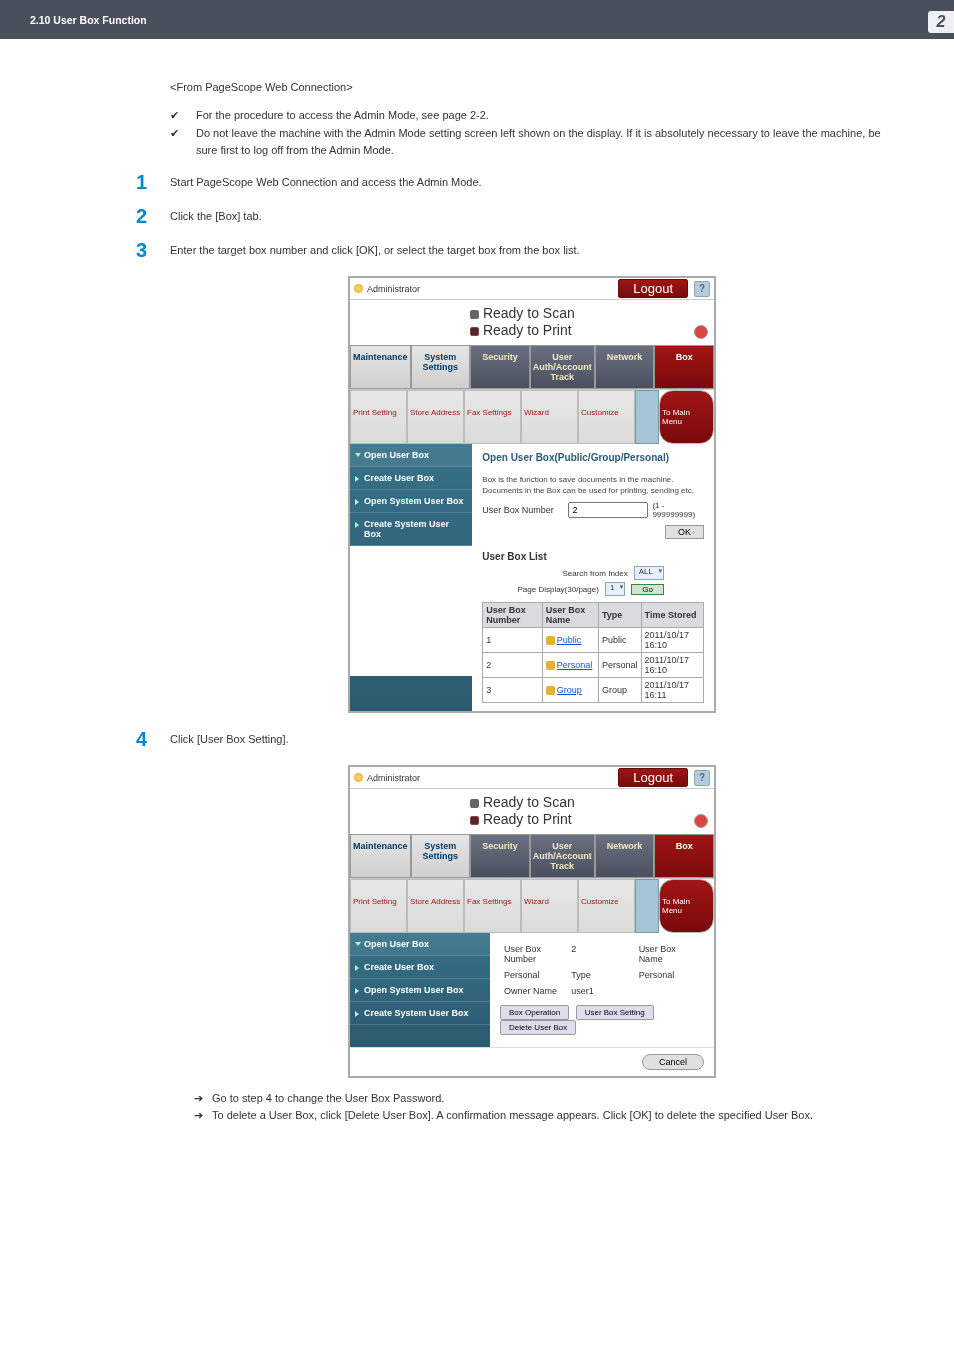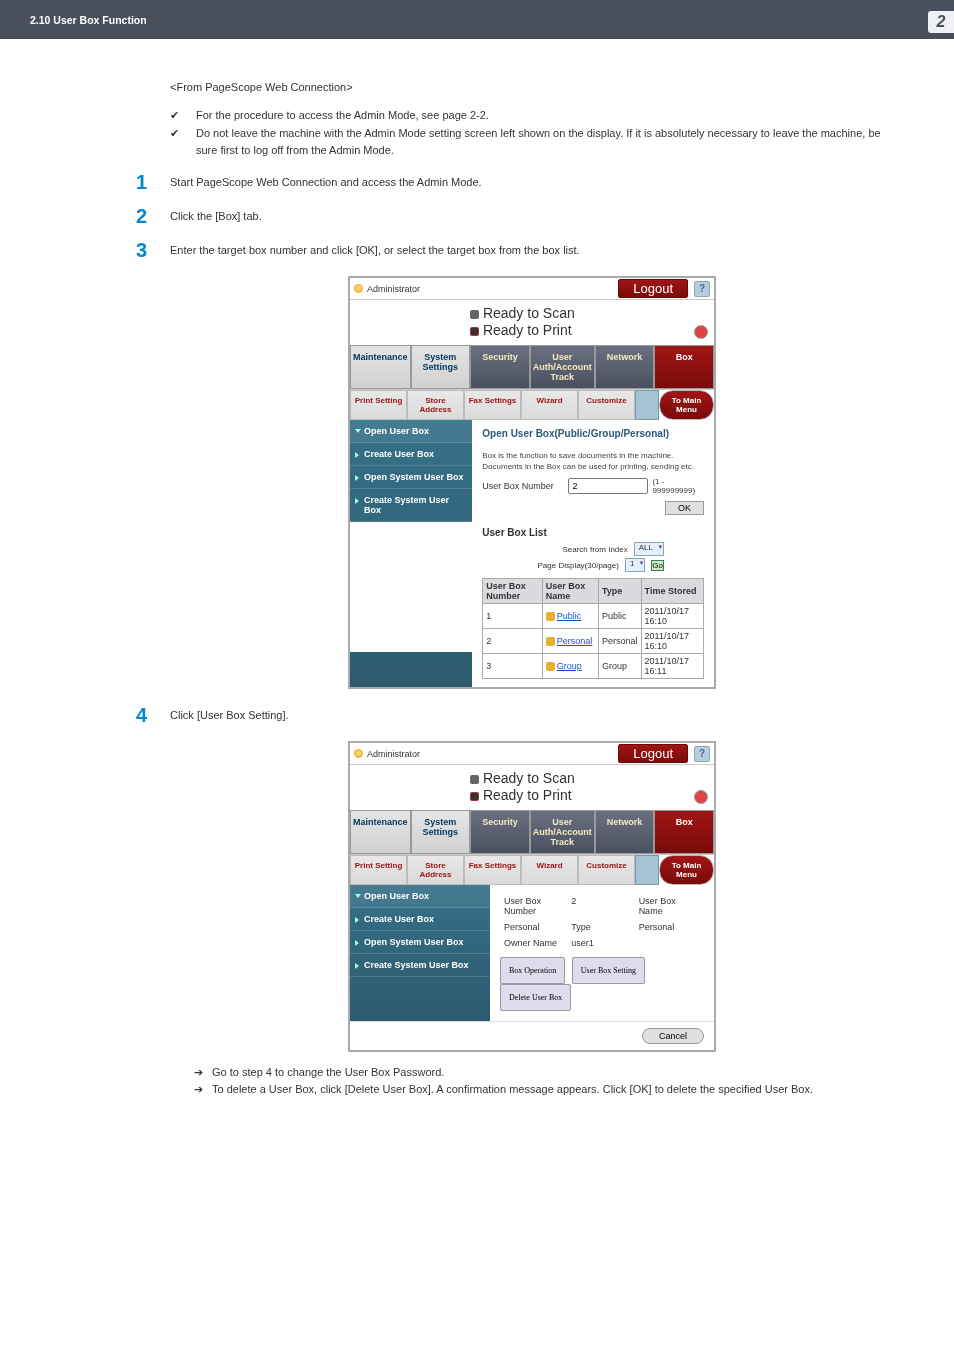--- a/index.html
+++ b/index.html
@@ -27,21 +27,21 @@
   .ready-row { padding: 4px 6px 6px 120px; position: relative; }
   .ready-row .line { font-size: 14px; margin: 1px 0; }
   .refresh-icon { position: absolute; right: 6px; bottom: 6px; width: 14px; height: 14px; background: #d44; border-radius: 7px; border: 1px solid #999; }
 
   .main-tabs { display: flex; background: #fff; }
   .main-tabs .tab { flex: 1; text-align: center; padding: 6px 2px; font-size: 9px; font-weight: bold; color: #003a66; background: linear-gradient(#e5e5e5, #d0d0d0); border: 1px solid #999; cursor: pointer; }
   .main-tabs .tab.dark { background: linear-gradient(#6a7080, #4a5060); color: #f5e9c0; }
   .main-tabs .tab.active-red { background: linear-gradient(#a01515, #7a0a0a); color: #fff; }
 
   .sub-tabs { display: flex; background: #fff; border-top: 1px solid #ccc; }
-  .sub-tabs .stab { flex: 1; text-align: center; padding: 5px 2px; font-size: 8px; color: #a01515; font-weight: bold; background: linear-gradient(#e8e8e8, #dadada); border: 1px solid #bbb; cursor: pointer; }
+  .sub-tabs .stab { flex: 1; text-align: left; padding: 17px 2px; font-size: 8px; color: #a01515; font-weight: normal; background: linear-gradient(#e8e8e8, #dadada); border: 1px solid #bbb; cursor: pointer; }
   .sub-tabs .stab.to-main { background: linear-gradient(#a01515, #7a0a0a); color: #fff; max-width: 55px; border-radius: 14px; }
   .sub-tabs .stab.grid-icon { max-width: 24px; background: #a5c5d5; border: 1px solid #7a9aa5; }
 
   .fig-body { display: flex; }
   .side-menu { width: 140px; background: linear-gradient(to bottom, #367088, #2d5a6e); padding: 0; }
   .side-menu .mitem { color: #fff; font-size: 9px; font-weight: bold; padding: 6px 6px 6px 14px; border-bottom: 1px solid rgba(255,255,255,0.15); position: relative; cursor: pointer; }
   .side-menu .mitem.expanded { background: rgba(255,255,255,0.08); }
   .side-menu .mitem::before { content: ""; position: absolute; left: 5px; top: 9px; width: 0; height: 0; border-top: 3px solid transparent; border-bottom: 3px solid transparent; border-left: 4px solid #9fd; }
   .side-menu .mitem.expanded::before { border-left: 3px solid transparent; border-right: 3px solid transparent; border-top: 4px solid #9fd; border-bottom: none; }
   .side-menu .filler { height: 130px; }
@@ -54,33 +54,33 @@
   .form-row { display: flex; align-items: center; margin: 6px 0; }
   .form-row label { font-size: 9px; width: 95px; }
   .form-row input[type=text] { font-size: 9px; padding: 1px 2px; width: 80px; }
   .form-row .range { font-size: 8px; color: #333; margin-left: 4px; }
   .ok-btn { font-size: 9px; padding: 1px 12px; margin-left: auto; border: 1px solid #999; background: #e0e0e0; cursor: pointer; }
   .list-title { font-size: 10px; font-weight: bold; margin-top: 12px; margin-bottom: 4px; }
   .list-controls { font-size: 8px; text-align: center; }
   .list-controls .row { display: flex; justify-content: flex-end; align-items: center; gap: 6px; margin: 2px 40px 2px 0; }
   .mini-sel { border: 1px solid #8aa; background: #e5efff; padding: 0 10px 0 4px; font-size: 8px; height: 14px; position: relative; }
   .mini-sel::after { content: "▾"; position: absolute; right: 1px; top: 0; font-size: 7px; color: #557; }
-  .go-btn { font-size: 8px; padding: 0 0; border: 1px solid #384; background: #cfe5cf; cursor: pointer; }
+  .go-btn { font-size: 8px; padding: 0 10px; border: 1px solid #384; background: #cfe5cf; cursor: pointer; }
 
   table.ubox { width: 100%; border-collapse: collapse; margin-top: 6px; font-size: 9px; }
   table.ubox th { background: #dadbdf; border: 1px solid #aaa; padding: 2px 3px; font-weight: bold; text-align: left; }
   table.ubox td { border: 1px solid #aaa; padding: 2px 3px; }
   table.ubox td a { color: #1155cc; text-decoration: underline; }
   .lock-icon { width: 9px; height: 9px; display: inline-block; background: #e5b030; border-radius: 2px; margin-right: 2px; vertical-align: middle; }
 
   .detail-rows { display: flex; flex-wrap: wrap; font-size: 9px; padding: 0; }
   .detail-rows .dl { width: 33%; padding: 3px 4px; }
   .detail-rows .dl.lab { color: #333; }
   .op-buttons { margin: 6px 0 2px 0; }
-  .op-buttons .opb { font-size: 8px; padding: 8px 8px; border: 1px solid #999; background: #dde; margin-right: 4px; cursor: pointer; border-radius: 2px; font-family: Liberation Serif, serif; }
+  .op-buttons .opb { font-size: 8px; padding: 2px 8px; border: 1px solid #999; background: #dde; margin-right: 4px; cursor: pointer; border-radius: 2px; }
   .cancel-row { text-align: right; padding: 6px 10px; border-top: 1px solid #ddd; }
   .cancel-btn { font-size: 9px; padding: 2px 16px; border: 1px solid #999; background: #e0e0e0; cursor: pointer; border-radius: 8px; }
 
   .sub-bullets { margin-left: 24px; margin-top: -6px; margin-bottom: 14px; }
   .sub-bullets .b { display: flex; font-size: 11px; line-height: 1.5; }
   .sub-bullets .b .arrow { width: 18px; flex-shrink: 0; }
 
   .footer { border-top: 1px solid #aaa; margin-top: 300px; padding: 4px 60px 0 30px; display: flex; font-size: 10px; color: #555; }
   .footer .left { flex: 1; }
 

